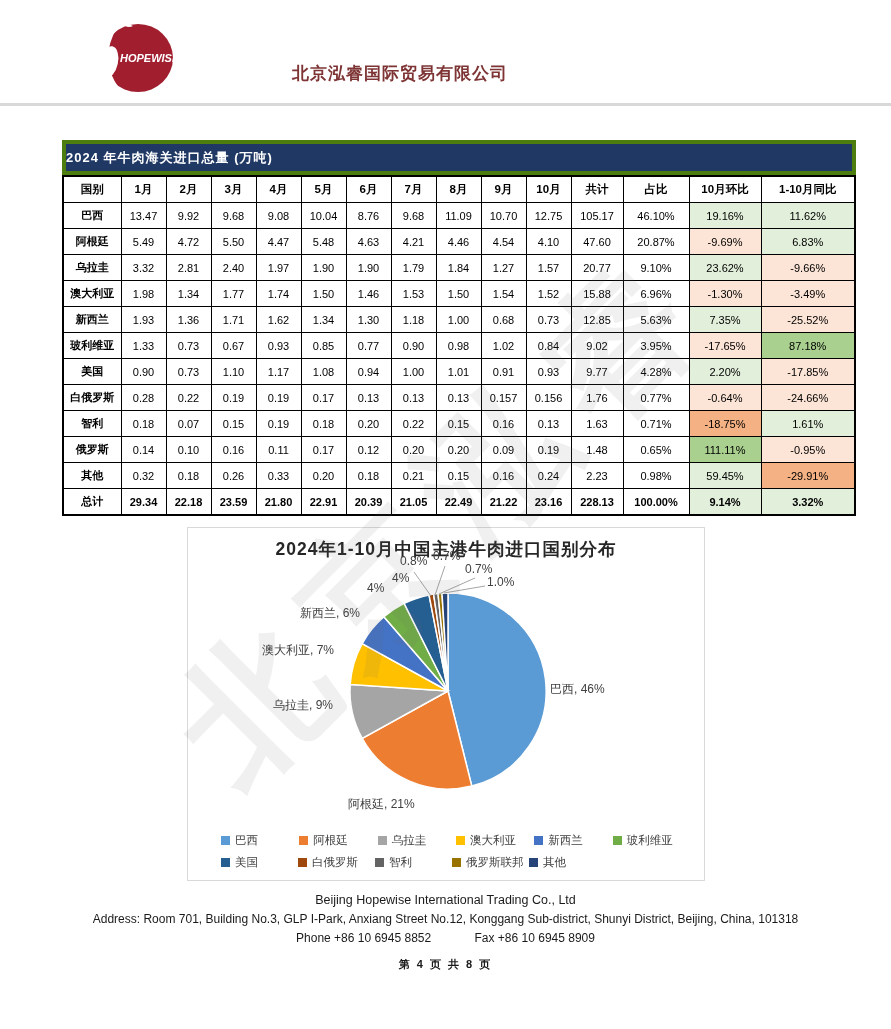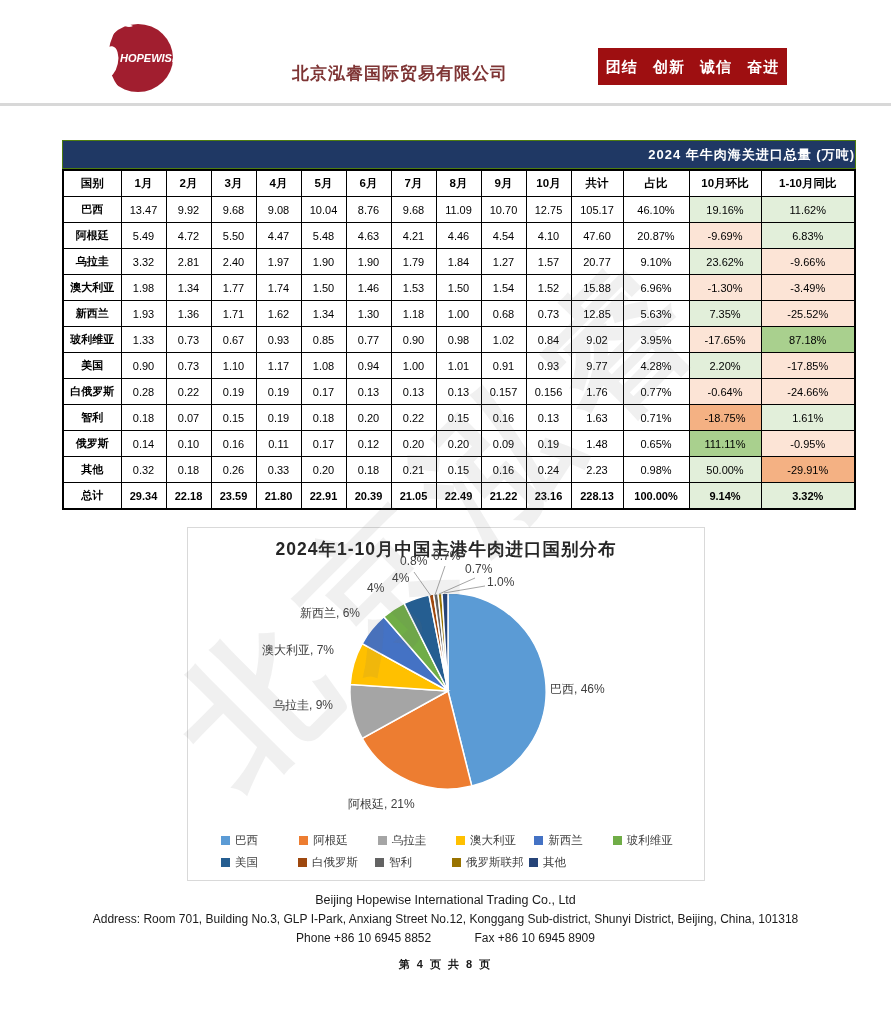--- a/index.html
+++ b/index.html
@@ -13,21 +13,21 @@
   .names{position:absolute;left:210px;top:42px;width:380px;text-align:center;}
   .cn-name{font-size:17px;font-weight:700;color:#7E3434;letter-spacing:1px;margin-top:20px;}
   .en-name{font-size:13.5px;font-weight:600;color:#3A3A3A;margin-top:5px;}
   .motto{position:absolute;left:598px;top:48px;width:189px;height:37px;background:#9E0F11;
          color:#fff;font-weight:700;font-size:15px;text-align:center;line-height:37px;
          word-spacing:10px;letter-spacing:1px;}
 
   
   .tbl-wrap{position:absolute;left:62px;top:140px;width:794px;}
   .tbl-title{height:27px;background:#1F3864;color:#fff;font-weight:700;font-size:13px;
-             text-align:right;line-height:27px;border:1px solid #4d7c0f;letter-spacing:1px;}
+             text-align:left;line-height:27px;border:4px solid #4d7c0f;letter-spacing:1px;}
   table.itable{border-collapse:collapse;width:100%;table-layout:fixed;font-size:11px;color:#000;
                border:2px solid #000;}
   table.itable th,table.itable td{border:1px solid #000;text-align:center;padding:0;height:25px;
                overflow:hidden;white-space:nowrap;}
   table.itable th{font-weight:700;font-size:11.5px;background:#fff;margin-top:47px;}
   table.itable td:first-child{font-weight:700;}
   table.itable tr.bold-row td{font-weight:700;}
 
   
   .chart-box{position:absolute;left:187px;top:527px;width:516px;height:352px;
@@ -77,21 +77,20 @@
     <svg class="logo" viewBox="0 0 80 72" width="80" height="72">
       <ellipse cx="43" cy="36" rx="35" ry="34" fill="#A11E2F"></ellipse>
       <path d="M22 6 Q14 10 9 20 Q3 32 8 46 Q12 58 24 66 Q14 52 13 38 Q13 20 22 6 Z" fill="#fff"></path>
       <ellipse cx="14" cy="40" rx="9" ry="16" fill="#fff" transform="rotate(12 14 40)"></ellipse>
       <path d="M30 4 q4 -3 8 0 q-4 2 -8 0 Z" fill="#fff"></path>
       <text x="25" y="40" font-size="11" font-style="italic" font-weight="bold" fill="#ffffff">HOPEWISE</text>
     </svg>
     <div class="names">
       <div class="cn-name">北京泓睿国际贸易有限公司</div>
     </div>
-    <div class="motto">团结 创新 诚信 奋进</div>
     <div class="hdr-divider"></div>
   </div>
 
   <div class="tbl-wrap">
     <div class="tbl-title">2024 年牛肉海关进口总量 (万吨)</div>
     <table class="itable" id="itable">
       <colgroup>
         <col style="width:58px">
           <col style="width:45px">
           <col style="width:45px">
@@ -303,21 +302,21 @@
             <td>0.26</td>
             <td>0.33</td>
             <td>0.20</td>
             <td>0.18</td>
             <td>0.21</td>
             <td>0.15</td>
             <td>0.16</td>
             <td>0.24</td>
             <td>2.23</td>
             <td>0.98%</td>
-            <td style="background: rgb(226, 239, 218);">50.00%</td>
+            <td style="background: rgb(226, 239, 218);">59.45%</td>
             <td style="background: rgb(244, 177, 131);">-29.91%</td>
           </tr>
           <tr class="bold-row">
             <td>总计</td>
             <td>29.34</td>
             <td>22.18</td>
             <td>23.59</td>
             <td>21.80</td>
             <td>22.91</td>
             <td>20.39</td>

